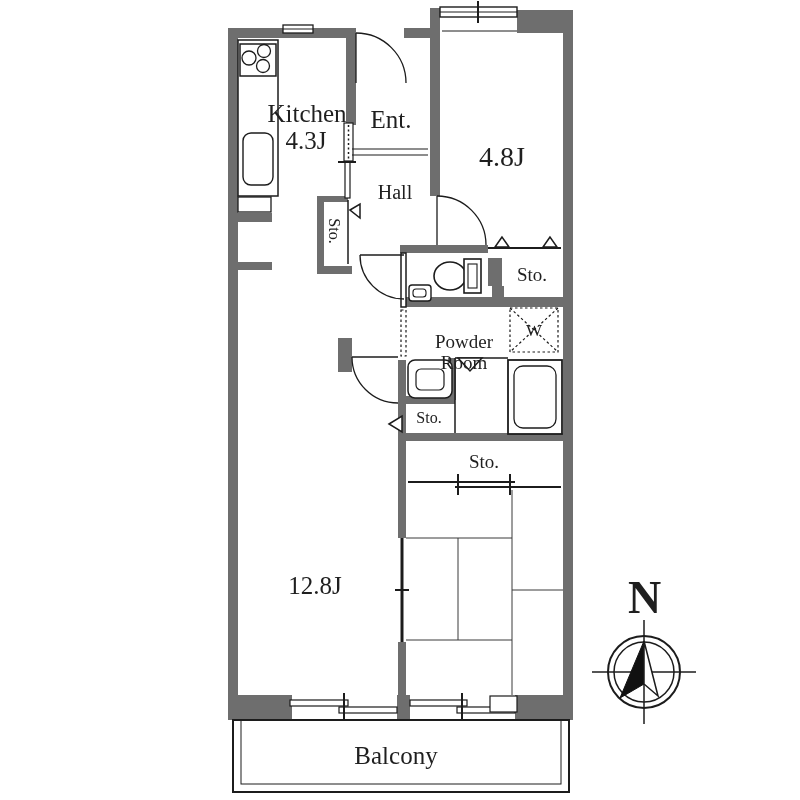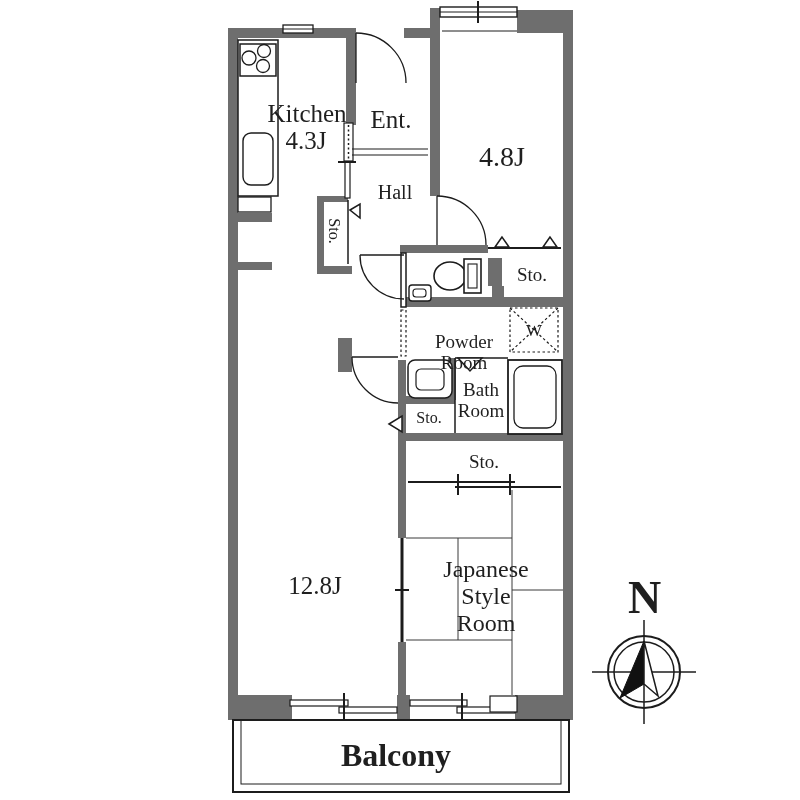--- a/index.html
+++ b/index.html
@@ -159,21 +159,19 @@
 
 <div class="lbl" style="left:307px;top:114px;font-size:25px;">Kitchen</div>
 <div class="lbl" style="left:306px;top:141px;font-size:25px;">4.3J</div>
 <div class="lbl" style="left:391px;top:120px;font-size:25px;text-align:center;">Ent.</div>
 <div class="lbl" style="left:395px;top:192px;font-size:20px;">Hall</div>
 <div class="lbl" style="left:502px;top:157px;font-size:28px;">4.8J</div>
 <div class="lbl v" style="left:334px;top:231px;font-size:16px;">Sto.</div>
 <div class="lbl" style="left:532px;top:275px;font-size:19px;">Sto.</div>
 <div class="lbl wrap" style="left:464px;top:352px;font-size:19px;width:84px;">Powder Room</div>
 <div class="lbl" style="left:534px;top:331px;font-size:17px;">W</div>
-<div class="lbl wrap" style="left:481px;top:400px;font-size:19px;width:64px;">Bath Room</div>
 <div class="lbl" style="left:429px;top:418px;font-size:16px;">Sto.</div>
 <div class="lbl" style="left:484px;top:462px;font-size:19px;">Sto.</div>
 <div class="lbl" style="left:315px;top:586px;font-size:25px;">12.8J</div>
-<div class="lbl wrap" style="left:486px;top:596px;font-size:24px;width:104px;">Japanese Style Room</div>
-<div class="lbl" style="left:396px;top:756px;font-size:32px;font-weight:bold;">Balcony</div>
+<div class="lbl" style="left:396px;top:756px;font-size:25px;">Balcony</div>
 <div class="lbl north" style="left:645px;top:598px;font-size:46px;">N</div>
 
 </div>
 
 </body></html>

